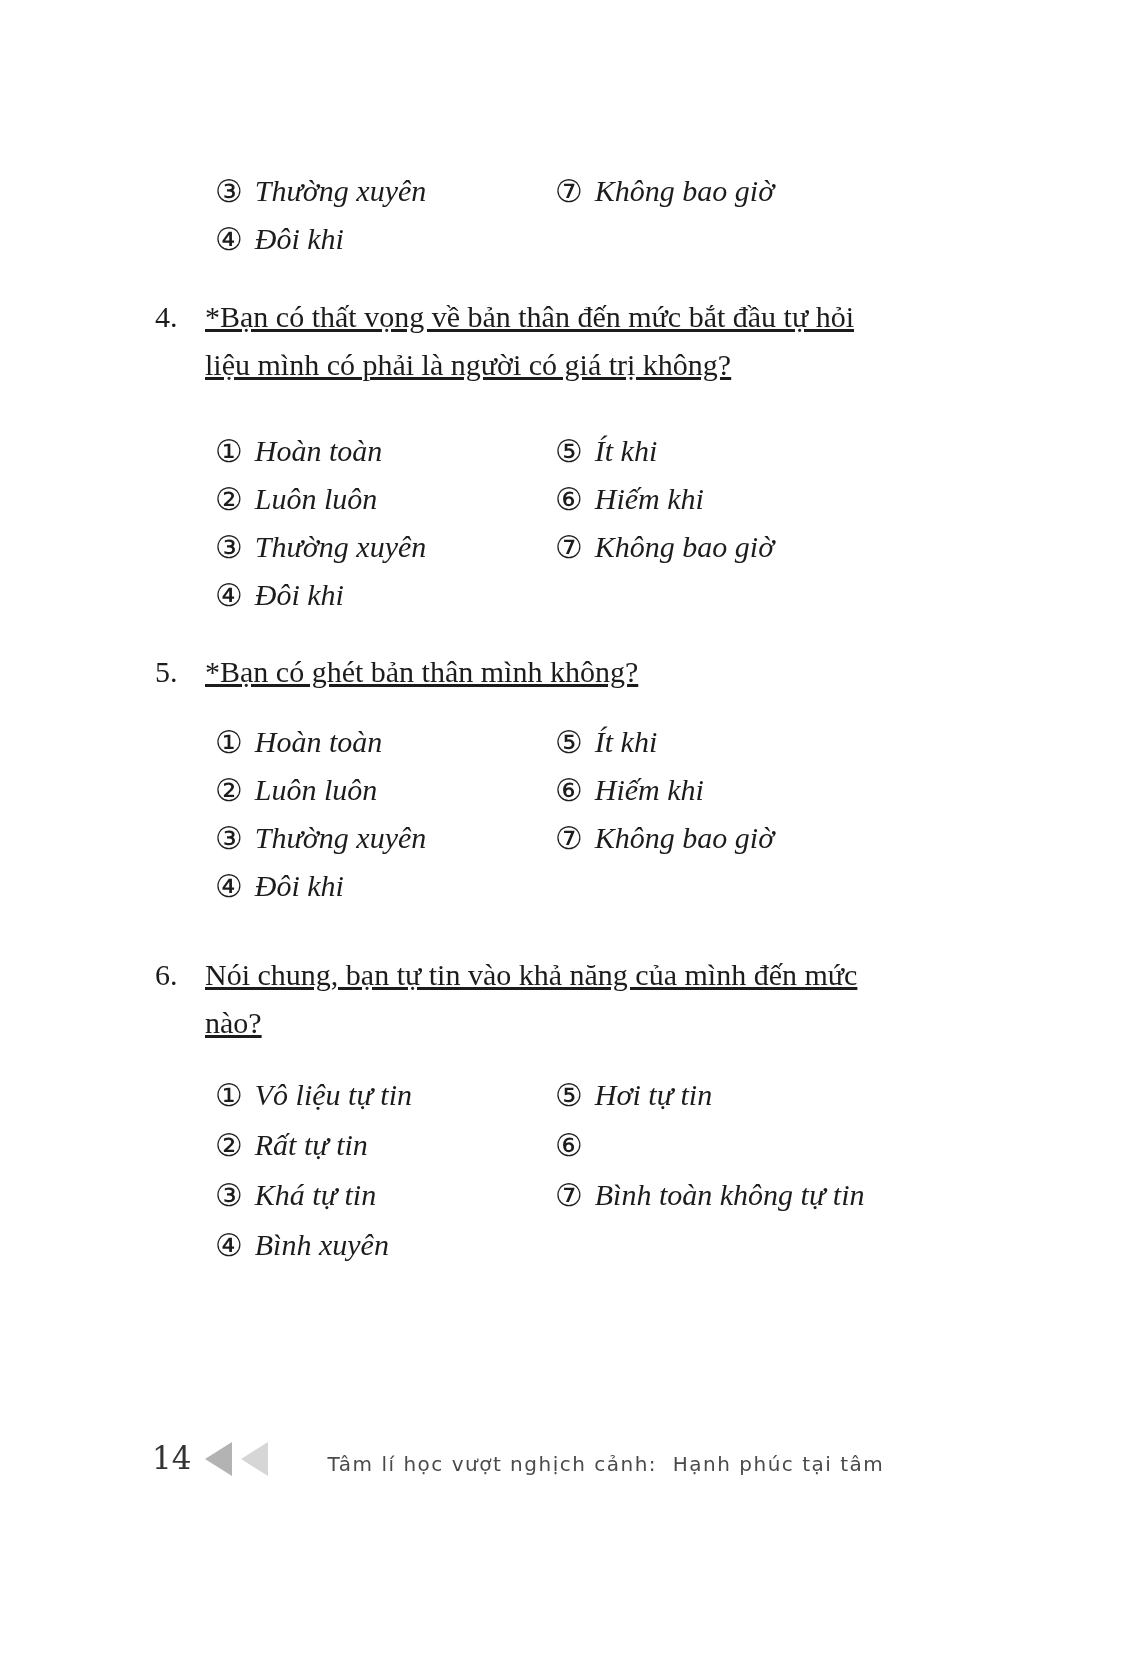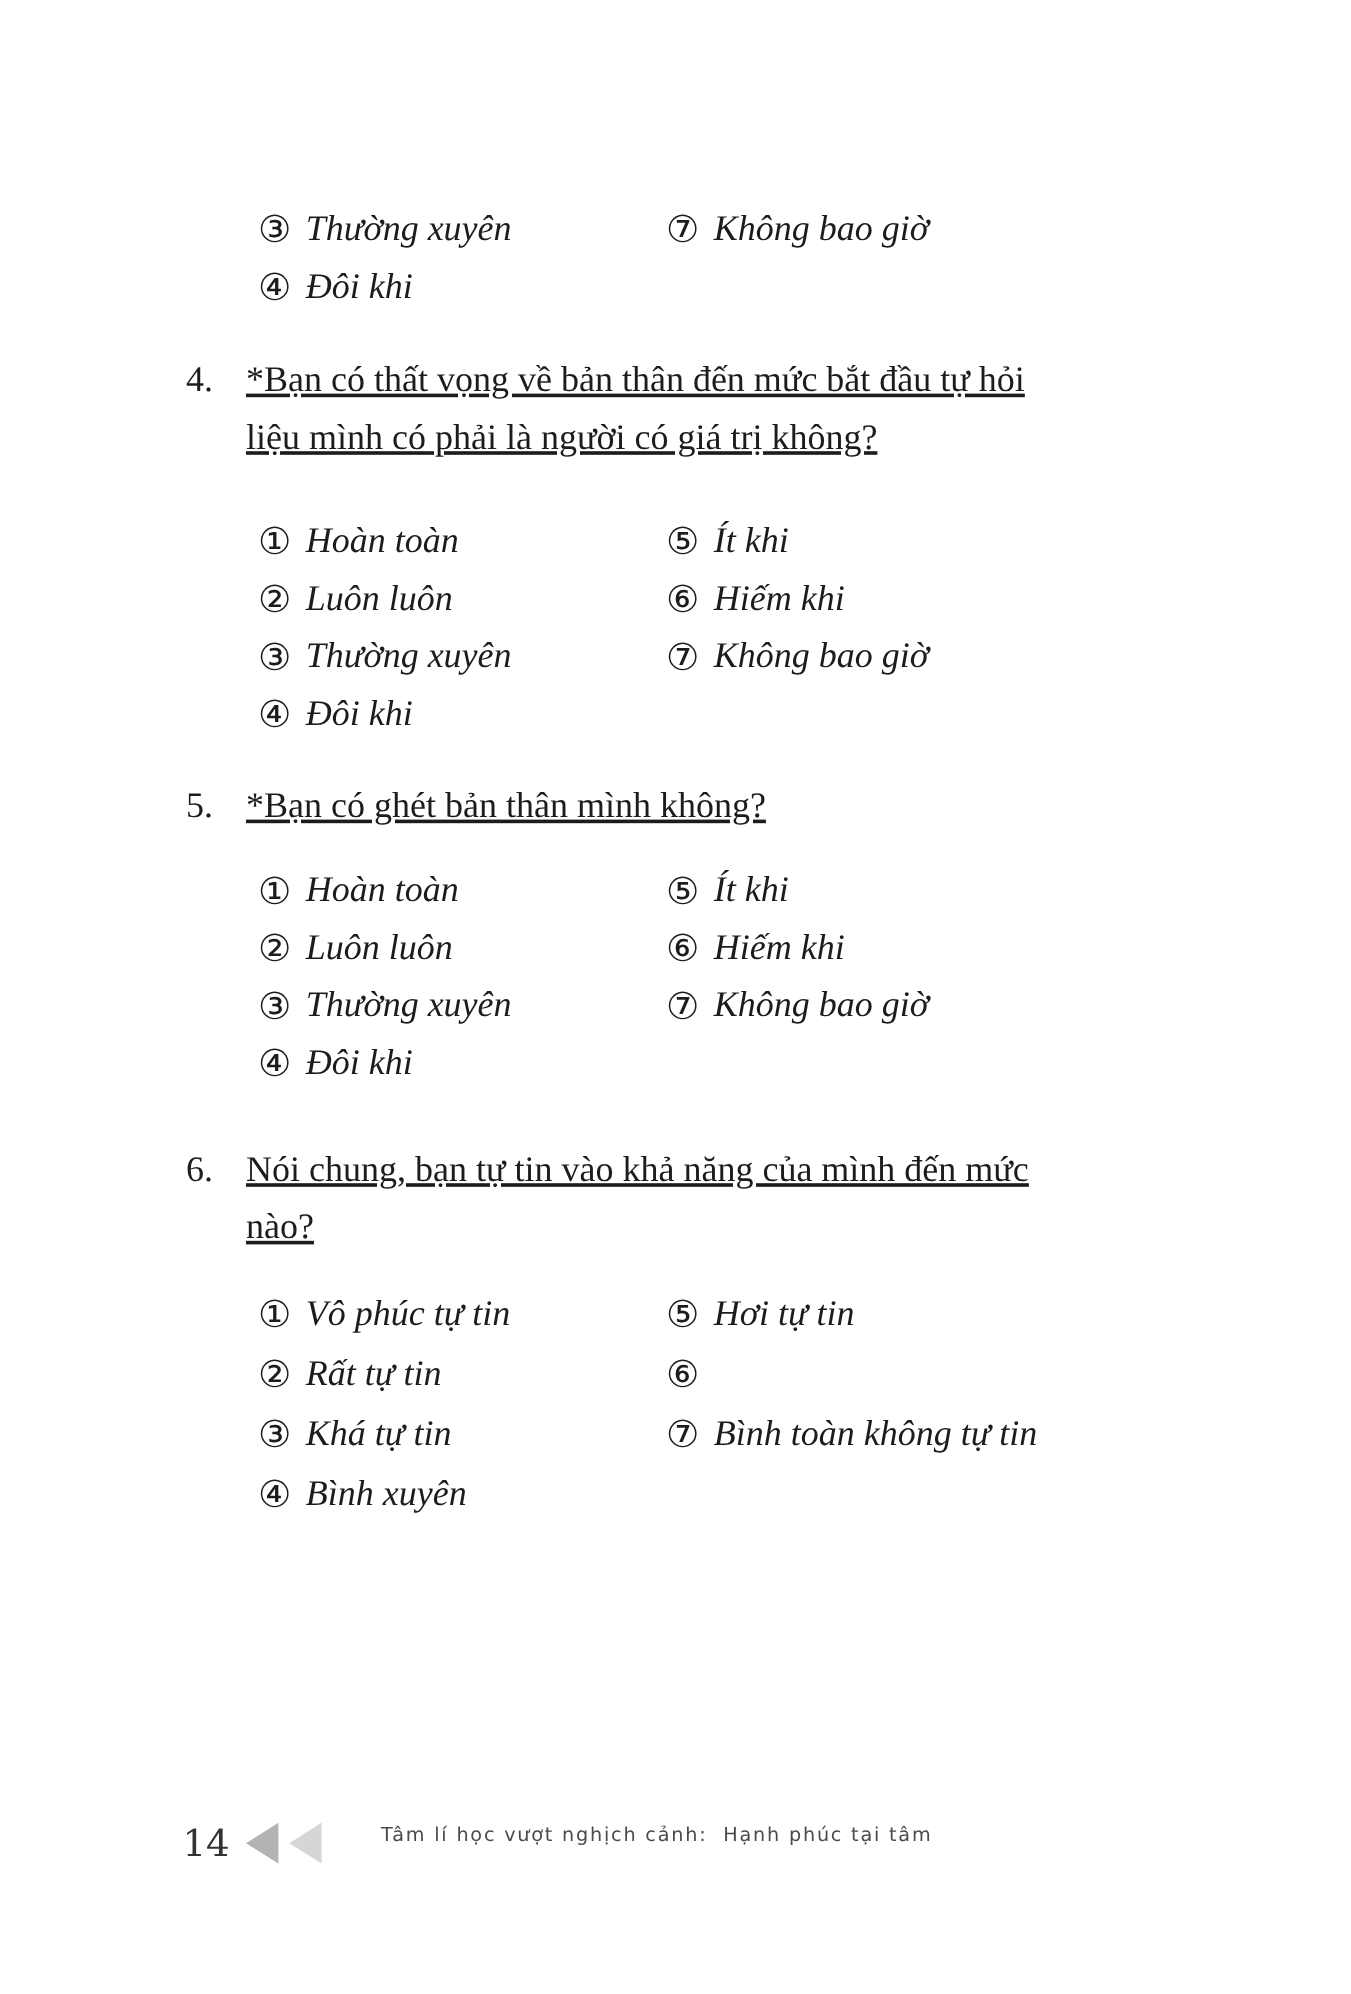--- a/index.html
+++ b/index.html
@@ -38,42 +38,42 @@
     line-height: 48px;
   }
   .q-num { width: 50px; flex: none; }
   .q-text { width: 760px; }
   .q-line { white-space: nowrap; text-decoration: underline; }
 
   
   .footer {
     position: absolute;
     left: 152px;
-    top: 1519px;
+    top: 1440px;
     display: flex;
-    align-items: flex-start;
+    align-items: flex-end;
   }
   .footer-pagenum {
     font-family: "DejaVu Serif", serif;
     font-size: 31px;
     color: #333333;
     margin-right: 14px;
   }
   .tri {
     width: 0; height: 0;
     border-top: 17px solid transparent;
     border-bottom: 17px solid transparent;
     border-right: 27px solid #b3b3b3;
     margin-right: 9px;
   }
   .tri.light { border-right-color: #d6d6d6; }
   .footer-title {
-    margin-left: 40px;
+    margin-left: 50px;
     font-family: "DejaVu Sans", "Liberation Sans", sans-serif;
-    font-size: 16px;
+    font-size: 20px;
     letter-spacing: 1.5px;
     color: #4a4a4a;
     white-space: pre;
   }
 
   
   #continued-options { top: 167px; }
   #q4 { top: 293px; }
   #q4-options { top: 427px; }
   #q5 { top: 648px; }
@@ -203,21 +203,21 @@
     <div class="q-text">
       <div class="q-line">Nói chung, bạn tự tin vào khả năng của mình đến mức</div>
       <div class="q-line">nào?</div>
     </div>
   </div>
 
   <div class="opt-block wide" id="q6-options">
     <div class="opt-row">
       <div class="opt-cell left">
         <span class="opt-num">①</span>
-        <span class="opt-label">Vô phúc tự tin</span>
+        <span class="opt-label">Vô liệu tự tin</span>
       </div>
       <div class="opt-cell">
         <span class="opt-num">⑤</span>
         <span class="opt-label">Hơi tự tin</span>
       </div>
     </div>
     <div class="opt-row">
       <div class="opt-cell left">
         <span class="opt-num">②</span>
         <span class="opt-label">Rất tự tin</span>

